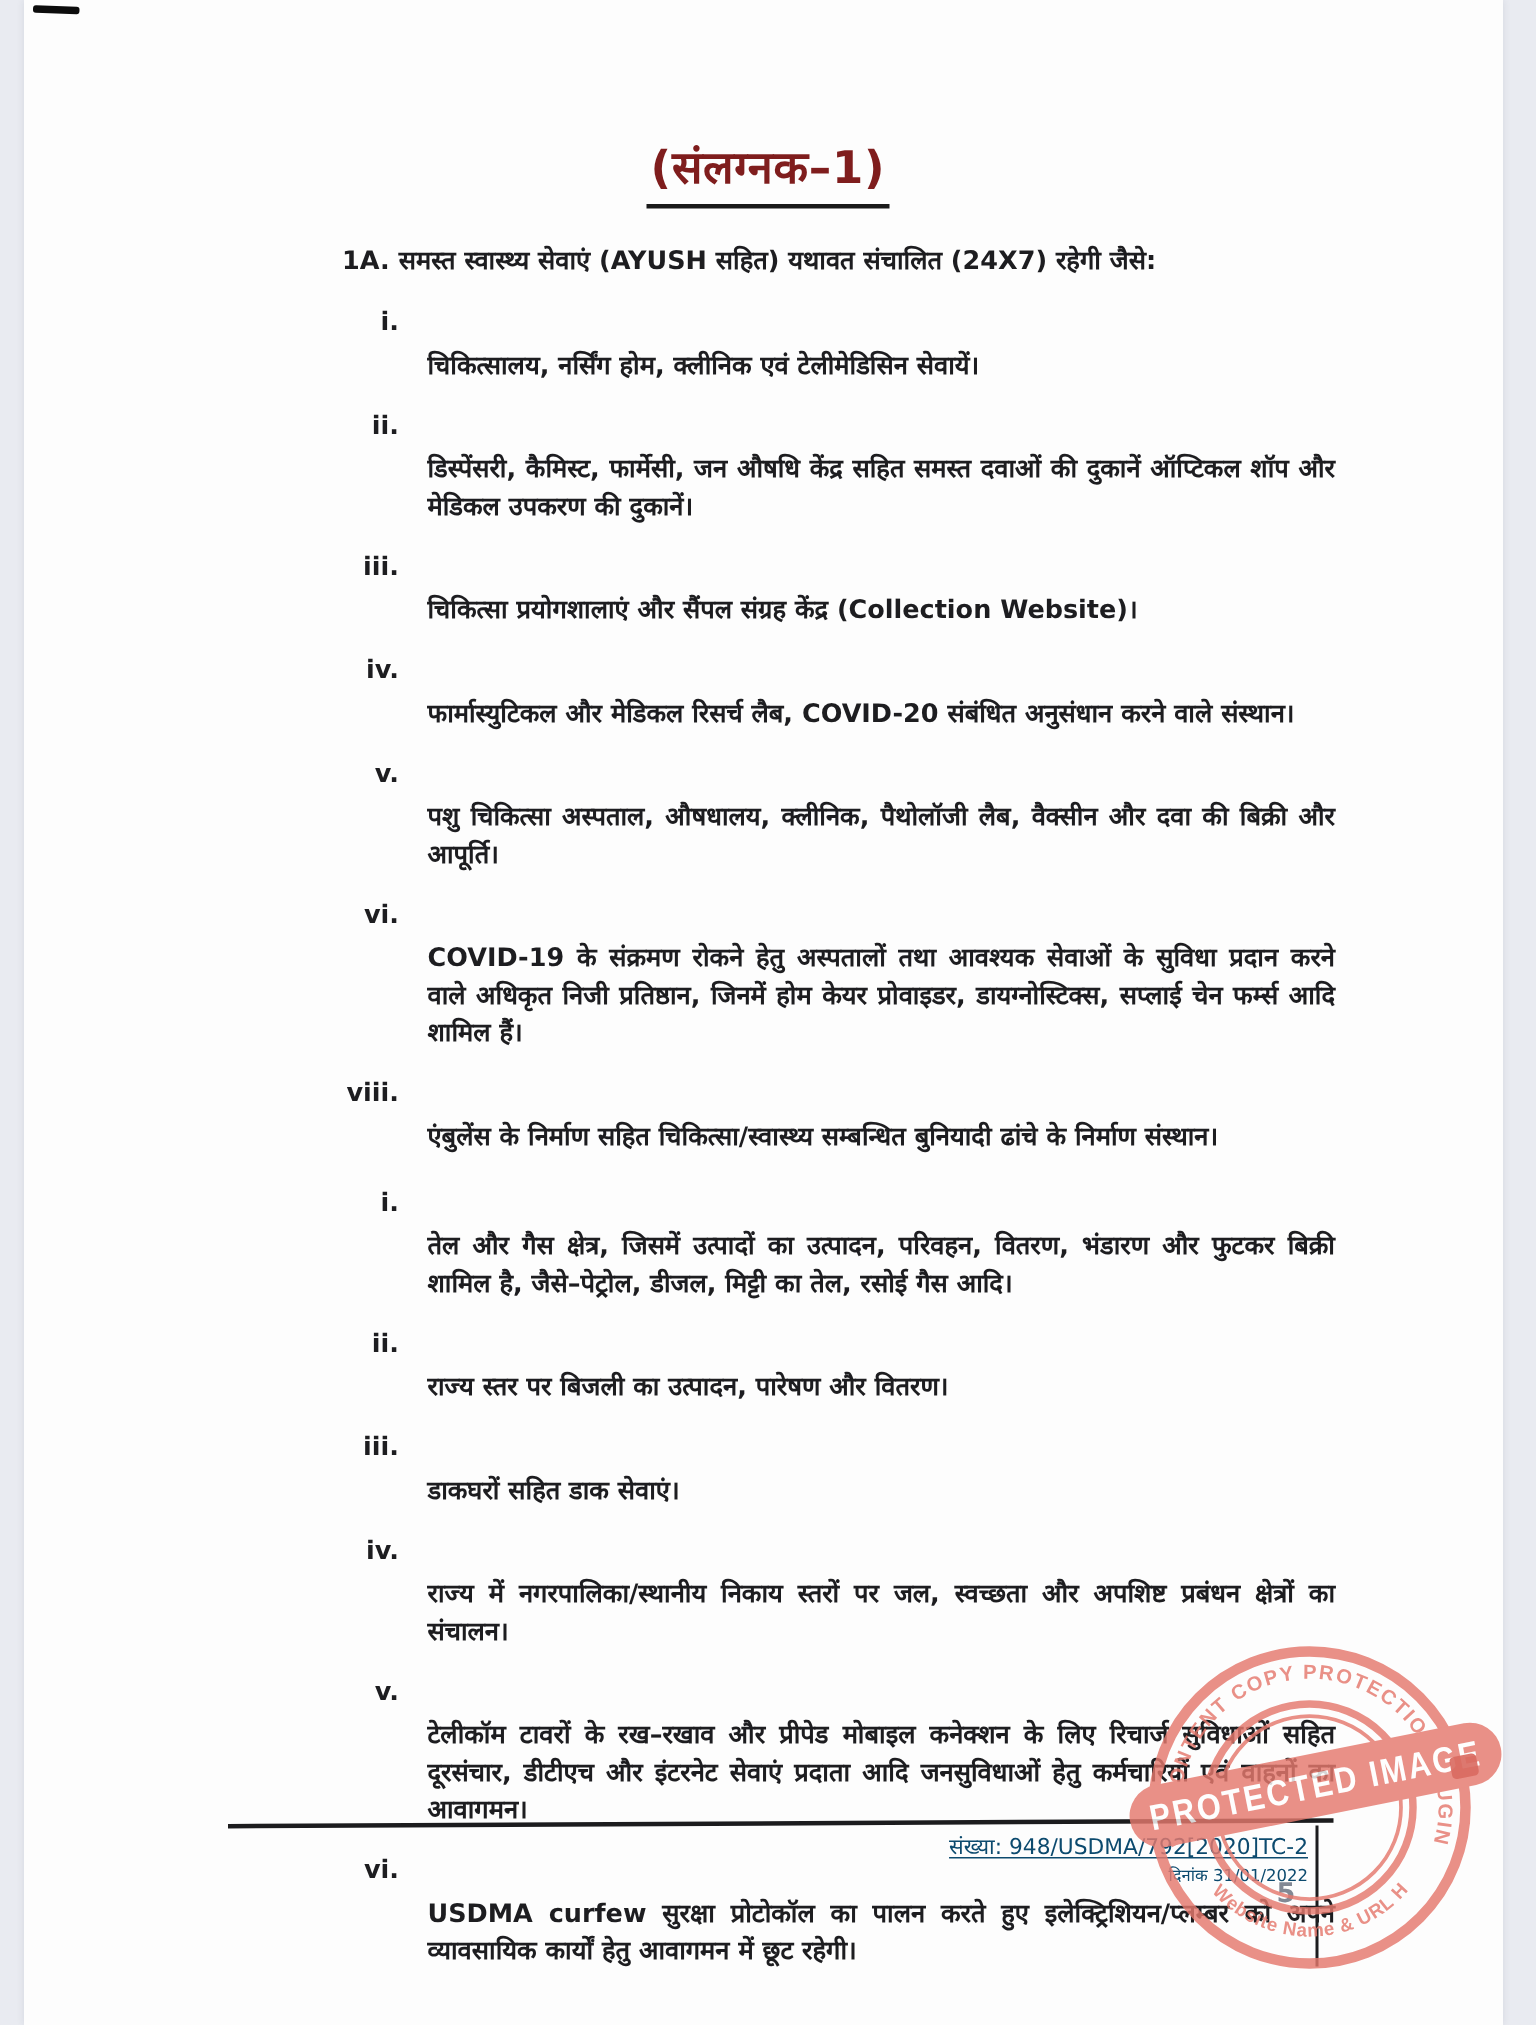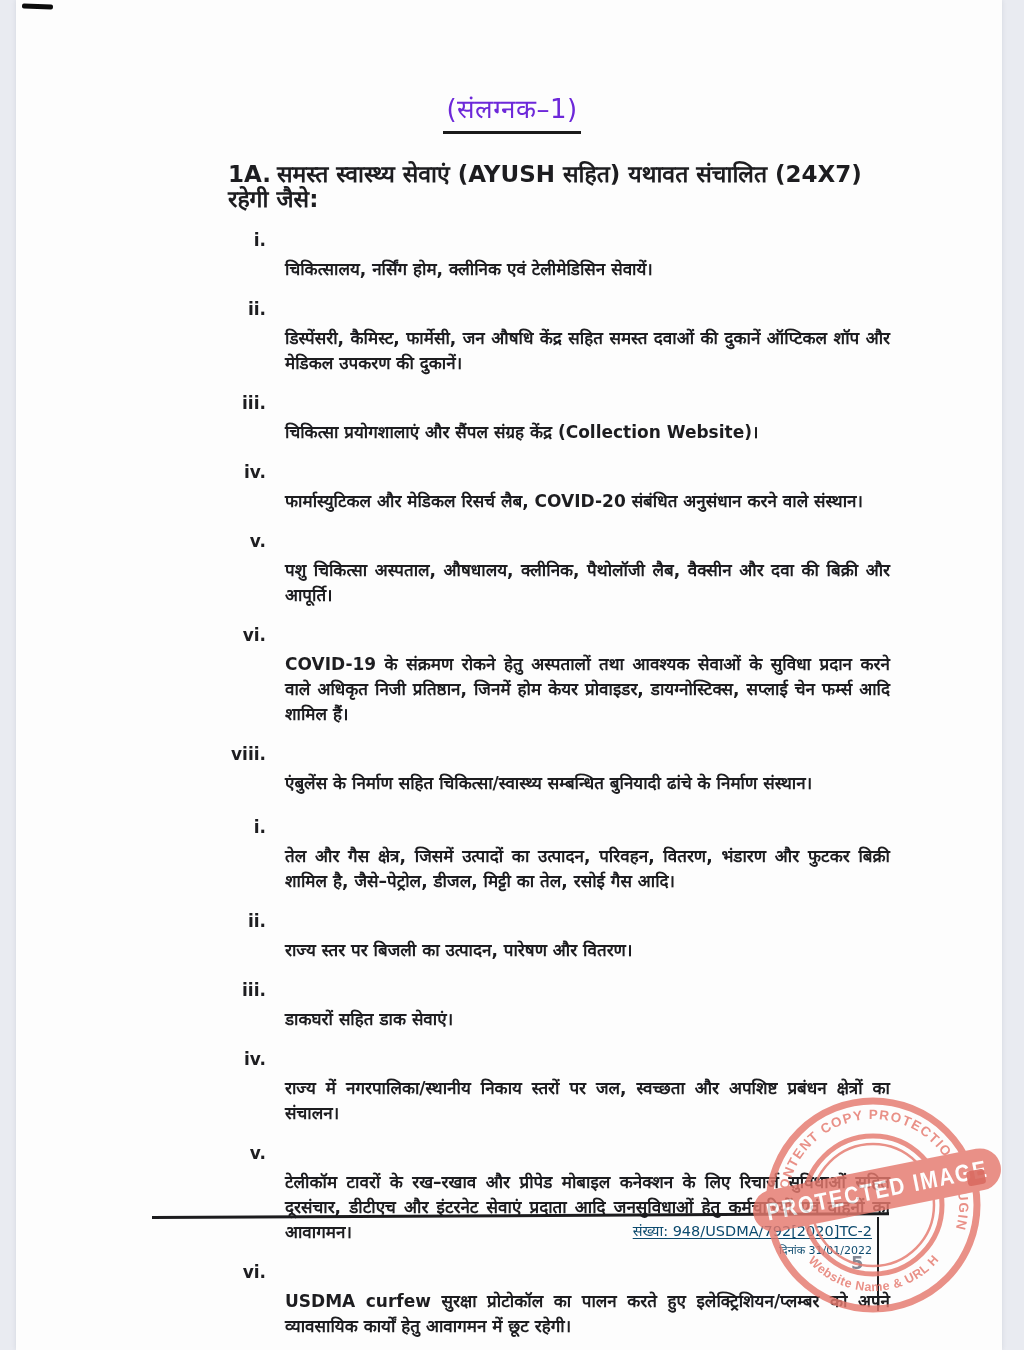--- a/index.html
+++ b/index.html
@@ -11,28 +11,28 @@
   .page{
     position:absolute;left:16px;top:0;width:986px;height:1350px;
     background:#fdfdfd;box-shadow:0 0 5px rgba(40,50,70,.10);
   }
   .scan-mark{
     position:absolute;left:22px;top:4px;width:31px;height:5px;
     background:#0c0c0c;border-radius:2px;transform:rotate(2deg);
   }
   .doc-title{position:absolute;top:90px;left:0;width:100%;text-align:center;}
   .doc-title span{
-    display:inline-block;font-size:26px;font-weight:normal;color:#6d28d9;
+    display:inline-block;font-size:30px;font-weight:bold;color:#7f1d1d;
     border-bottom:3px solid #1a1a1a;padding:0 3px 5px;letter-spacing:.5px;
   }
   .content{
     position:absolute;left:228px;top:162px;width:662px;
     color:#1d1d20;font-weight:bold;
   }
-  .sec-heading{font-size:23px;line-height:25px;margin-bottom:16px;}
+  .sec-heading{font-size:17px;line-height:25px;margin-bottom:16px;}
   .sec-label{display:inline-block;margin-right:6px;}
   .sec-gap{height:4px;}
   .item{display:flex;font-size:17px;line-height:25px;margin-bottom:15px;}
   .item .num{flex:none;width:57px;padding-right:19px;box-sizing:border-box;text-align:right;}
   .item .txt{flex:1;text-align:justify;margin-top:29px;}
   .rule-h{
     position:absolute;left:152px;top:1216px;width:737px;height:3px;
     background:#1c1c1e;transform:rotate(-0.3deg);transform-origin:left center;
   }
   .rule-v{position:absolute;left:877px;top:1217px;width:2px;height:94px;background:#1c1c1e;}

